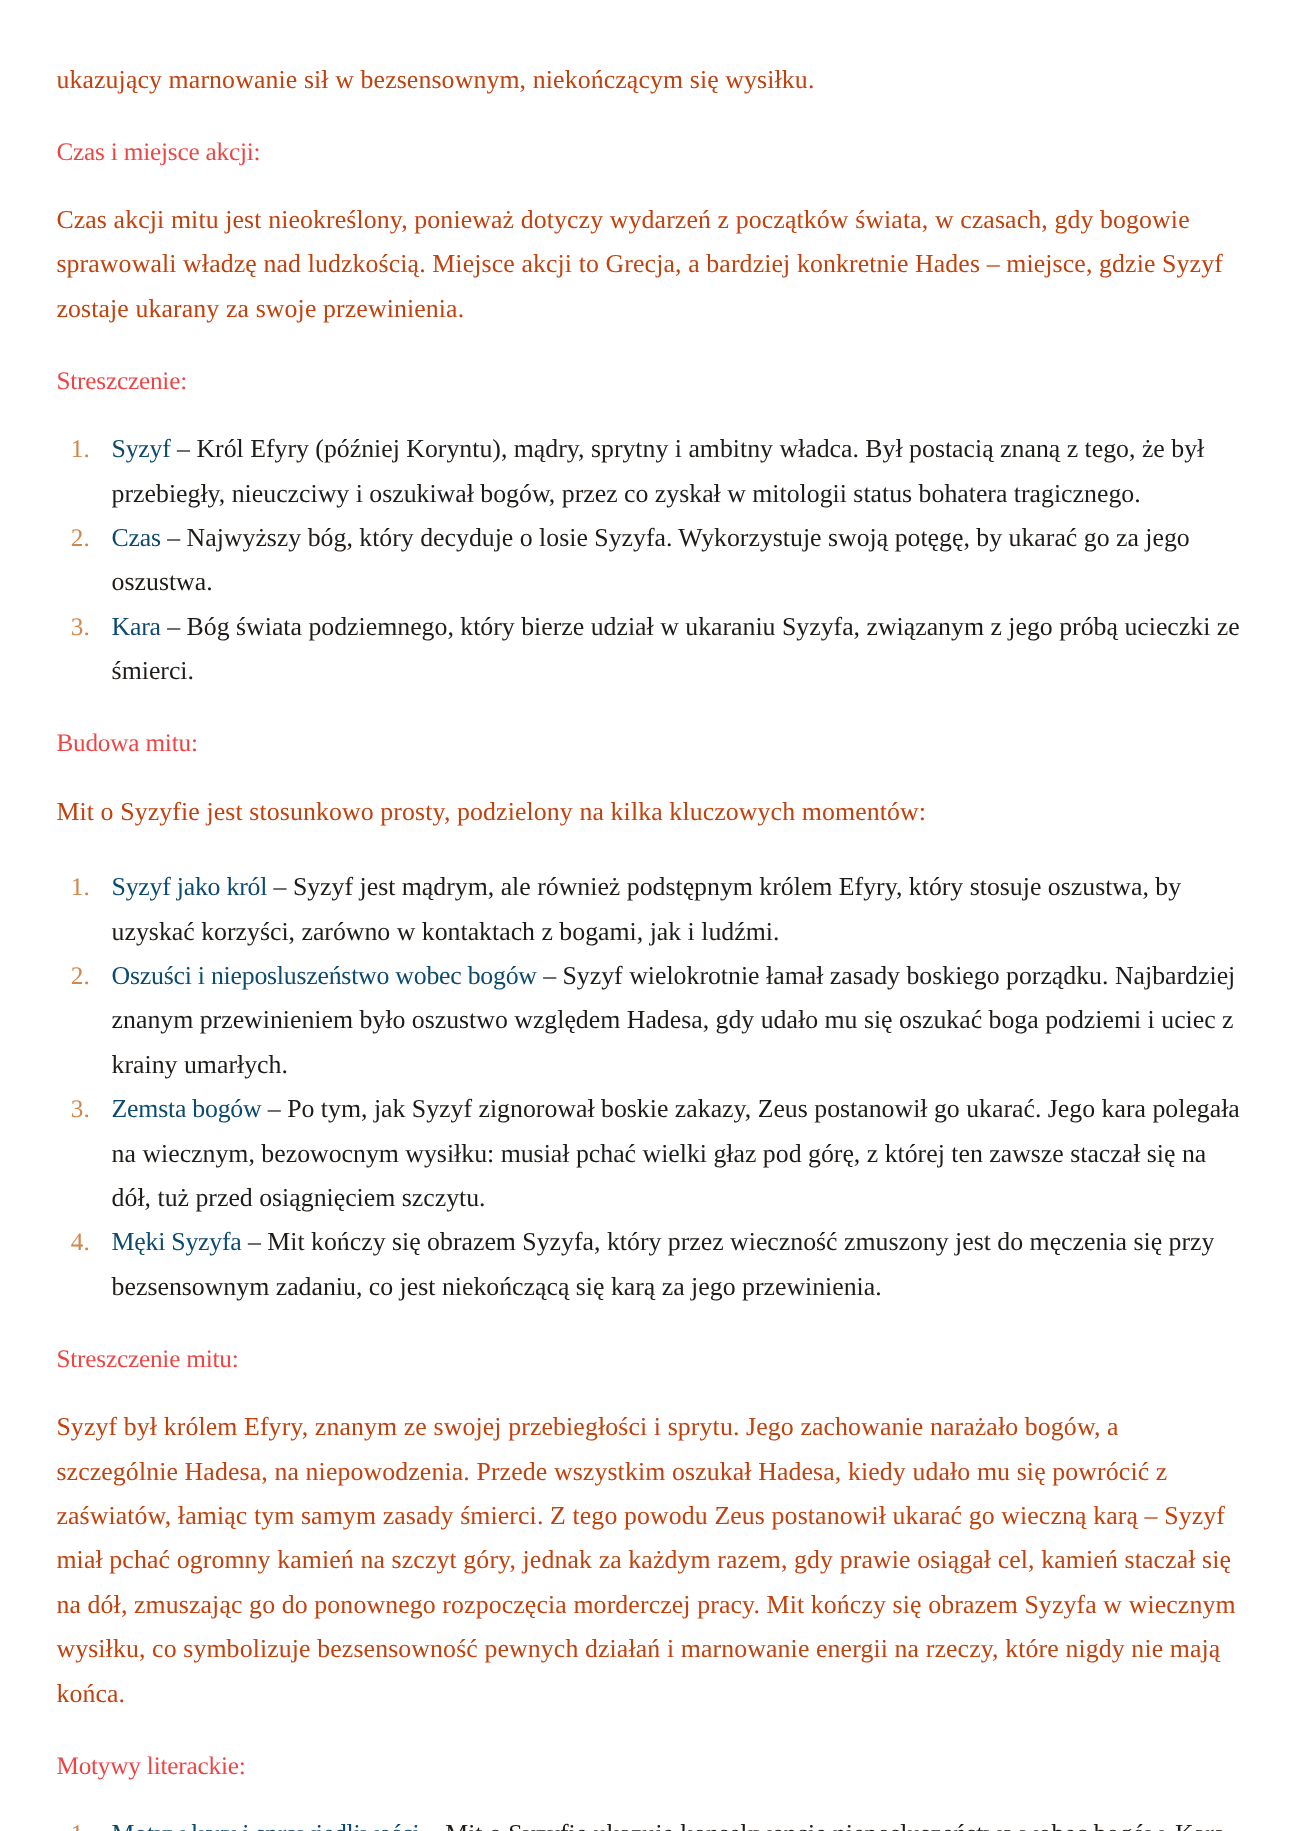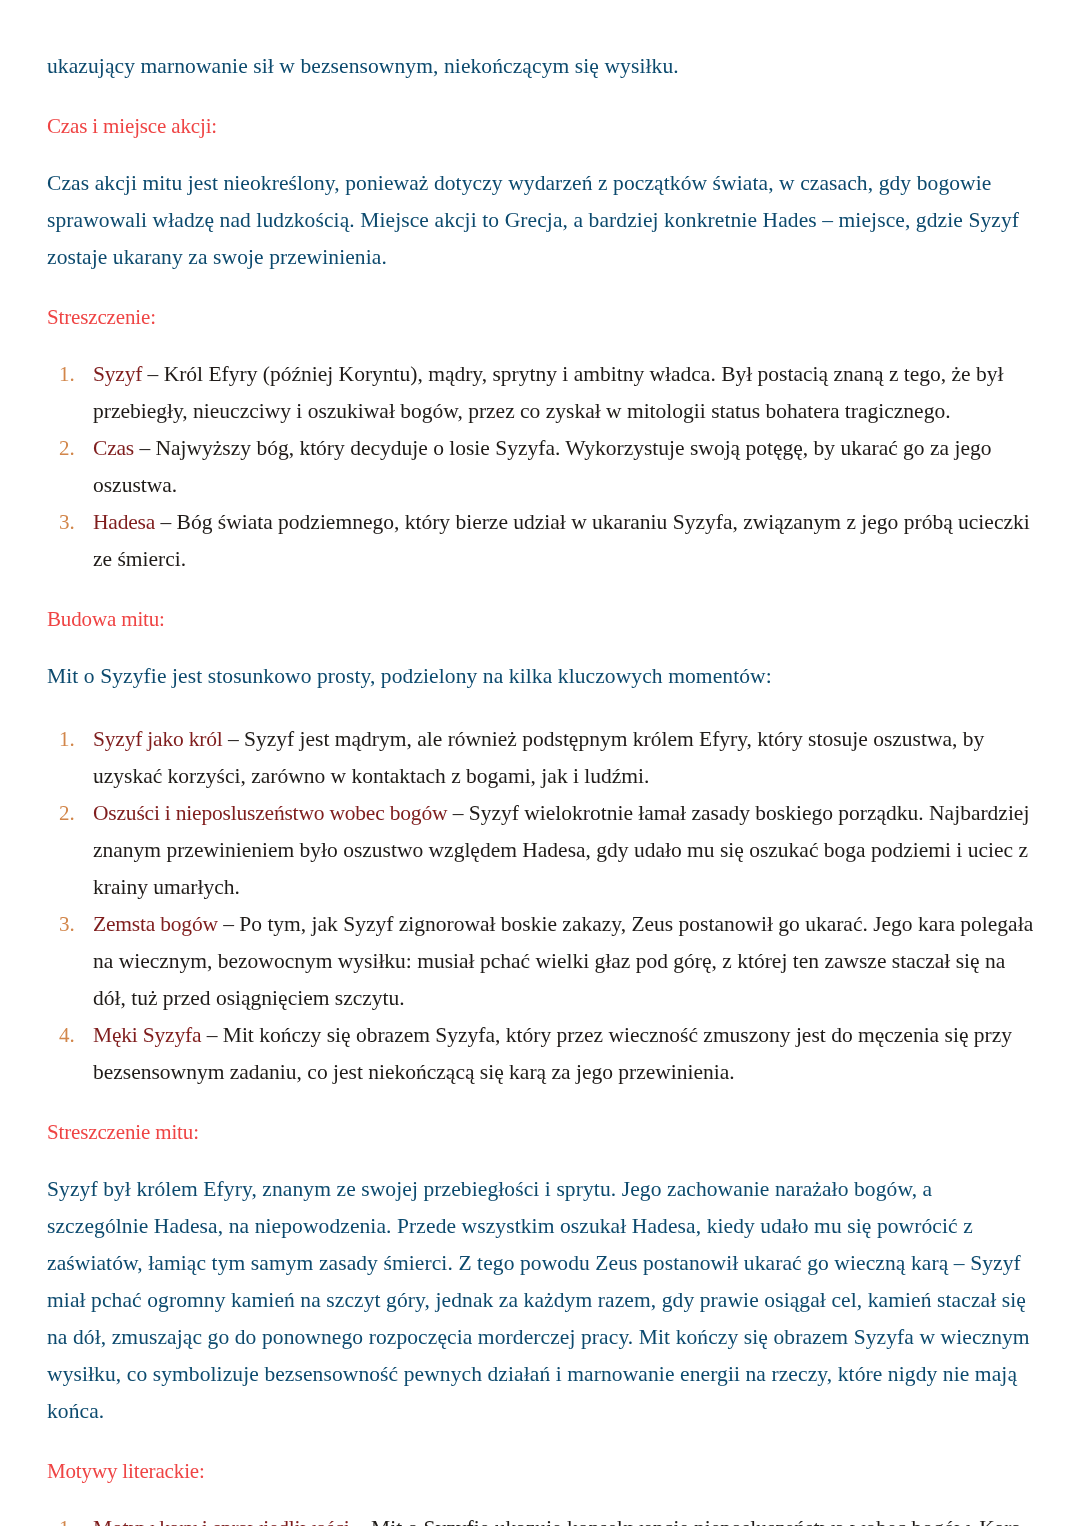--- a/index.html
+++ b/index.html
@@ -21,21 +21,21 @@
     height: 1526px;
     padding: 48px 42px 0 47px;
     background: #ffffff;
   }
 
   
   .para {
     font-size: 21.5px;
     line-height: 37px;
     margin: 0 0 26px 0;
-    color: #0c4a6e;
+    color: #c2410c;
     letter-spacing: 0.1px;
   }
 
   .heading {
     font-size: 21px;
     line-height: 30px;
     margin: 0 0 24px 0;
     color: #ef4444;
     font-weight: 400;
     letter-spacing: -0.15px;
@@ -58,21 +58,21 @@
   }
   ol.list > li::before {
     content: counter(itm) ".";
     position: absolute;
     left: 12px;
     top: 0;
     color: #d2864a;
     font-size: 21px;
   }
   .kw {
-    color: #7f1d1d;
+    color: #0c4a6e;
     letter-spacing: -0.2px;
   }
 
   
   ol.list.last { margin-bottom: 0; }
 </style>
 </head>
 <body>
 
 <div class="page">
@@ -81,21 +81,21 @@
 
   <h2 class="heading">Czas i miejsce akcji:</h2>
 
   <p class="para"> Czas akcji mitu jest nieokreślony, ponieważ dotyczy wydarzeń z początków świata, w czasach, gdy bogowie sprawowali władzę nad ludzkością. Miejsce akcji to Grecja, a bardziej konkretnie Hades – miejsce, gdzie Syzyf zostaje ukarany za swoje przewinienia.</p>
 
   <h2 class="heading">Streszczenie:</h2>
 
   <ol class="list">
     <li><span class="kw">Syzyf</span><span> – Król Efyry (później Koryntu), mądry, sprytny i ambitny władca. Był postacią znaną z tego, że był przebiegły, nieuczciwy i oszukiwał bogów, przez co zyskał w mitologii status bohatera tragicznego.</span></li>
     <li><span class="kw">Czas</span><span> – Najwyższy bóg, który decyduje o losie Syzyfa. Wykorzystuje swoją potęgę, by ukarać go za jego oszustwa.</span></li>
-    <li><span class="kw">Hadesa</span><span> – Bóg świata podziemnego, który bierze udział w ukaraniu Syzyfa, związanym z jego próbą ucieczki ze śmierci.</span></li>
+    <li><span class="kw">Kara</span><span> – Bóg świata podziemnego, który bierze udział w ukaraniu Syzyfa, związanym z jego próbą ucieczki ze śmierci.</span></li>
   </ol>
 
   <h2 class="heading">Budowa mitu:</h2>
 
   <p class="para">Mit o Syzyfie jest stosunkowo prosty, podzielony na kilka kluczowych momentów:</p>
 
   <ol class="list">
     <li><span class="kw">Syzyf jako król</span><span> – Syzyf jest mądrym, ale również podstępnym królem Efyry, który stosuje oszustwa, by uzyskać korzyści, zarówno w kontaktach z bogami, jak i ludźmi.</span></li>
     <li><span class="kw">Oszuści i nieposluszeństwo wobec bogów</span><span> – Syzyf wielokrotnie łamał zasady boskiego porządku. Najbardziej znanym przewinieniem było oszustwo względem Hadesa, gdy udało mu się oszukać boga podziemi i uciec z krainy umarłych.</span></li>
     <li><span class="kw">Zemsta bogów</span><span> – Po tym, jak Syzyf zignorował boskie zakazy, Zeus postanowił go ukarać. Jego kara polegała na wiecznym, bezowocnym wysiłku: musiał pchać wielki głaz pod górę, z której ten zawsze staczał się na dół, tuż przed osiągnięciem szczytu.</span></li>

